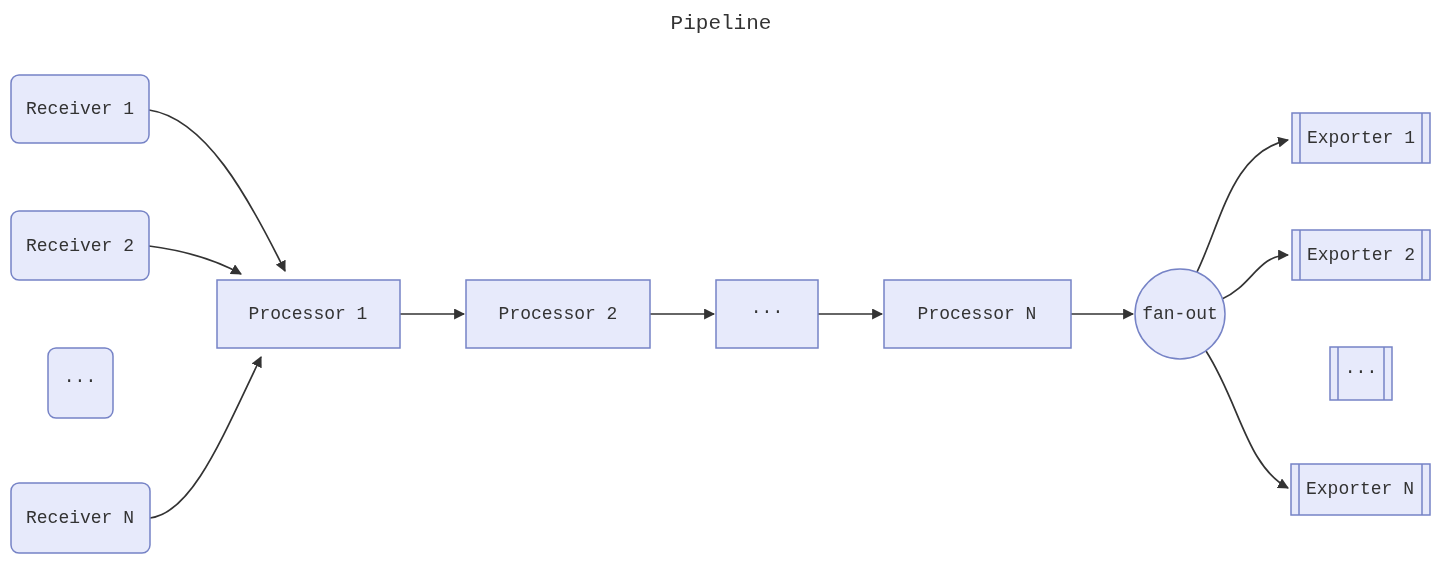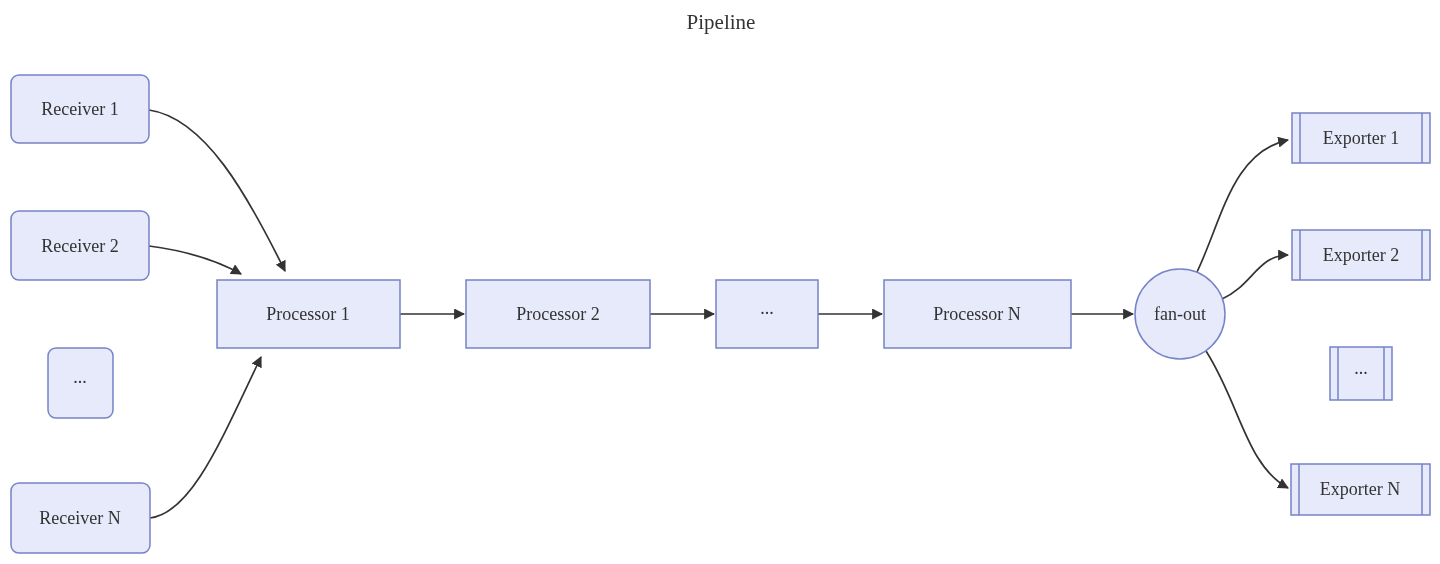--- a/index.html
+++ b/index.html
@@ -1,21 +1,21 @@
 <!DOCTYPE html>
 <html style="--background: #FFFFFF; --node-fill: #E7EAFB; --node-border: #7683C6; --edge: #333333; --text: #333333;"><head>
 <meta charset="utf-8">
 <style>
   html, body { margin: 0; padding: 0; background: var(--background, #fff); }
   .canvas {
     position: relative;
     width: 1440px;
     height: 564px;
     background: var(--background, #fff);
-    font-family: Liberation Serif, serif;
+    font-family: Liberation Mono, monospace;
   }
   svg { display: block; }
   .node-shape {
     fill: var(--node-fill, #E7EAFB);
     stroke: var(--node-border, #7683C6);
     stroke-width: 1.5px;
   }
   .subroutine-line {
     stroke: var(--node-border, #7683C6);
     stroke-width: 1.5px;

